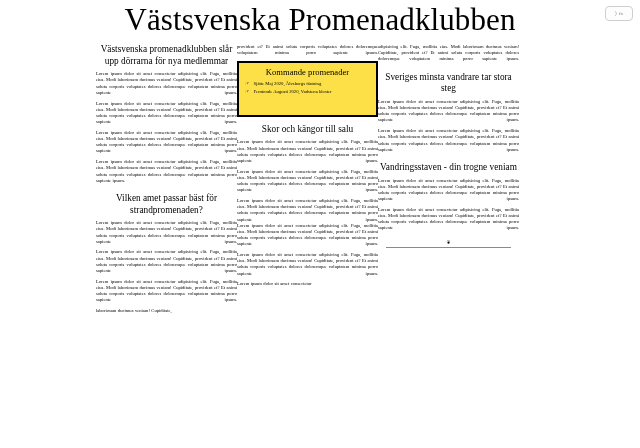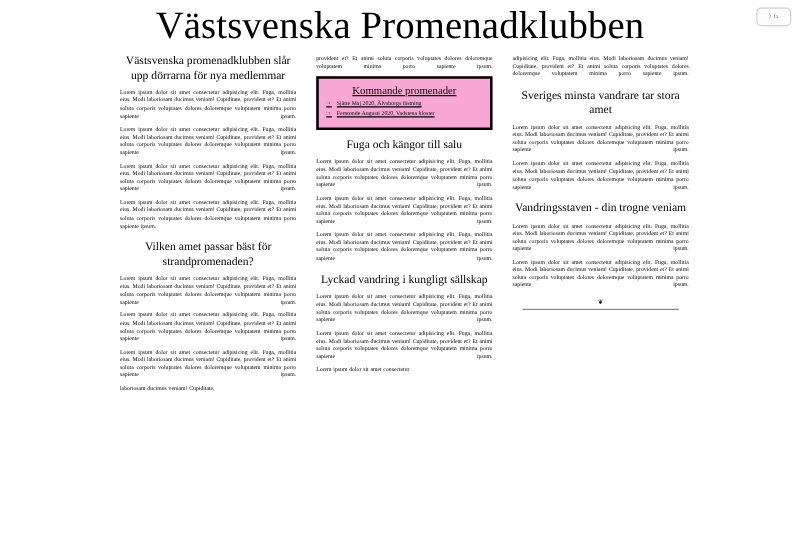--- a/index.html
+++ b/index.html
@@ -57,21 +57,20 @@
   
   .sheet {
     position: absolute;
     left: 96px;
     right: 92px;
     top: 44px;
     bottom: 0;
   }
   .columns {
     display: flex;
-    gap: 16px;
     align-items: flex-start;
   }
   .col {
     width: 141px;
     flex: 0 0 141px;
   }
 
   
   h2.headline {
     font-family: "Liberation Serif", "DejaVu Serif", serif;
@@ -93,24 +92,23 @@
     margin: 0 0 4.5px 0;
     padding: 0;
     word-spacing: 0.3px;
   }
   p.body:last-child { margin-bottom: 0; }
   p.body.ragged { text-align-last: left; }
 
   
   .callout {
     border: 2.2px solid #000;
-    padding: 4px 6px 6px 6px;
+    padding: 4px 6px 19px 6px;
     margin: 2px 0 7px 0;
-    background: #f9a8d4;
-    text-decoration: underline;
+    background: #fde047;
   }
   .callout-title {
     font-family: "Liberation Serif", "DejaVu Serif", serif;
     font-size: 8.6px;
     line-height: 11px;
     font-weight: normal;
     text-align: center;
     margin: 0 0 3px 0;
   }
   ul.callout-list {
@@ -205,41 +203,40 @@
             <span class="callout-item-text">Sjätte Maj 2020, Älvsborgs fästning</span>
           </li>
           <li>
             <span class="hand-icon">☞</span>
             <span class="callout-item-text">Femtonde Augusti 2020, Vadstena kloster</span>
           </li>
         </ul>
       </div>
 
       <div>
-        <h2 class="headline">Fuga och kängor till salu</h2>
-        <p class="body">Lorem ipsum dolor sit amet consectetur adipisicing elit. Fuga, mollitia eius. Modi laboriosam ducimus veniam! Cupiditate, provident et? Et animi soluta corporis voluptates dolores doloremque voluptatem minima porro sapiente ipsum.</p>
-        <p class="body">Lorem ipsum dolor sit amet consectetur adipisicing elit. Fuga, mollitia eius. Modi laboriosam ducimus veniam! Cupiditate, provident et? Et animi soluta corporis voluptates dolores doloremque voluptatem minima porro sapiente ipsum.</p>
-        <p class="body">Lorem ipsum dolor sit amet consectetur adipisicing elit. Fuga, mollitia eius. Modi laboriosam ducimus veniam! Cupiditate, provident et? Et animi soluta corporis voluptates dolores doloremque voluptatem minima porro sapiente ipsum.</p>
-      </div>
-
-      <div>
-        <h2 class="headline spaced-top">Lyckad vandring i kungligt sällskap</h2>
+        <h2 class="headline">Skor och kängor till salu</h2>
+        <p class="body">Lorem ipsum dolor sit amet consectetur adipisicing elit. Fuga, mollitia eius. Modi laboriosam ducimus veniam! Cupiditate, provident et? Et animi soluta corporis voluptates dolores doloremque voluptatem minima porro sapiente ipsum.</p>
+        <p class="body">Lorem ipsum dolor sit amet consectetur adipisicing elit. Fuga, mollitia eius. Modi laboriosam ducimus veniam! Cupiditate, provident et? Et animi soluta corporis voluptates dolores doloremque voluptatem minima porro sapiente ipsum.</p>
+        <p class="body">Lorem ipsum dolor sit amet consectetur adipisicing elit. Fuga, mollitia eius. Modi laboriosam ducimus veniam! Cupiditate, provident et? Et animi soluta corporis voluptates dolores doloremque voluptatem minima porro sapiente ipsum.</p>
+      </div>
+
+      <div>
         <p class="body">Lorem ipsum dolor sit amet consectetur adipisicing elit. Fuga, mollitia eius. Modi laboriosam ducimus veniam! Cupiditate, provident et? Et animi soluta corporis voluptates dolores doloremque voluptatem minima porro sapiente ipsum.</p>
         <p class="body">Lorem ipsum dolor sit amet consectetur adipisicing elit. Fuga, mollitia eius. Modi laboriosam ducimus veniam! Cupiditate, provident et? Et animi soluta corporis voluptates dolores doloremque voluptatem minima porro sapiente ipsum.</p>
         <p class="body ragged">Lorem ipsum dolor sit amet consectetur</p>
       </div>
 
     </div>
 
     <div class="col">
 
       <p class="body">adipisicing elit. Fuga, mollitia eius. Modi laboriosam ducimus veniam! Cupiditate, provident et? Et animi soluta corporis voluptates dolores doloremque voluptatem minima porro sapiente ipsum.</p>
 
       <div>
-        <h2 class="headline spaced-top">Sveriges minsta vandrare tar stora amet</h2>
+        <h2 class="headline spaced-top">Sveriges minsta vandrare tar stora steg</h2>
         <p class="body">Lorem ipsum dolor sit amet consectetur adipisicing elit. Fuga, mollitia eius. Modi laboriosam ducimus veniam! Cupiditate, provident et? Et animi soluta corporis voluptates dolores doloremque voluptatem minima porro sapiente ipsum.</p>
         <p class="body">Lorem ipsum dolor sit amet consectetur adipisicing elit. Fuga, mollitia eius. Modi laboriosam ducimus veniam! Cupiditate, provident et? Et animi soluta corporis voluptates dolores doloremque voluptatem minima porro sapiente ipsum.</p>
       </div>
 
       <div>
         <h2 class="headline spaced-top">Vandringsstaven - din trogne veniam</h2>
         <p class="body">Lorem ipsum dolor sit amet consectetur adipisicing elit. Fuga, mollitia eius. Modi laboriosam ducimus veniam! Cupiditate, provident et? Et animi soluta corporis voluptates dolores doloremque voluptatem minima porro sapiente ipsum.</p>
         <p class="body">Lorem ipsum dolor sit amet consectetur adipisicing elit. Fuga, mollitia eius. Modi laboriosam ducimus veniam! Cupiditate, provident et? Et animi soluta corporis voluptates dolores doloremque voluptatem minima porro sapiente ipsum.</p>
       </div>
 

